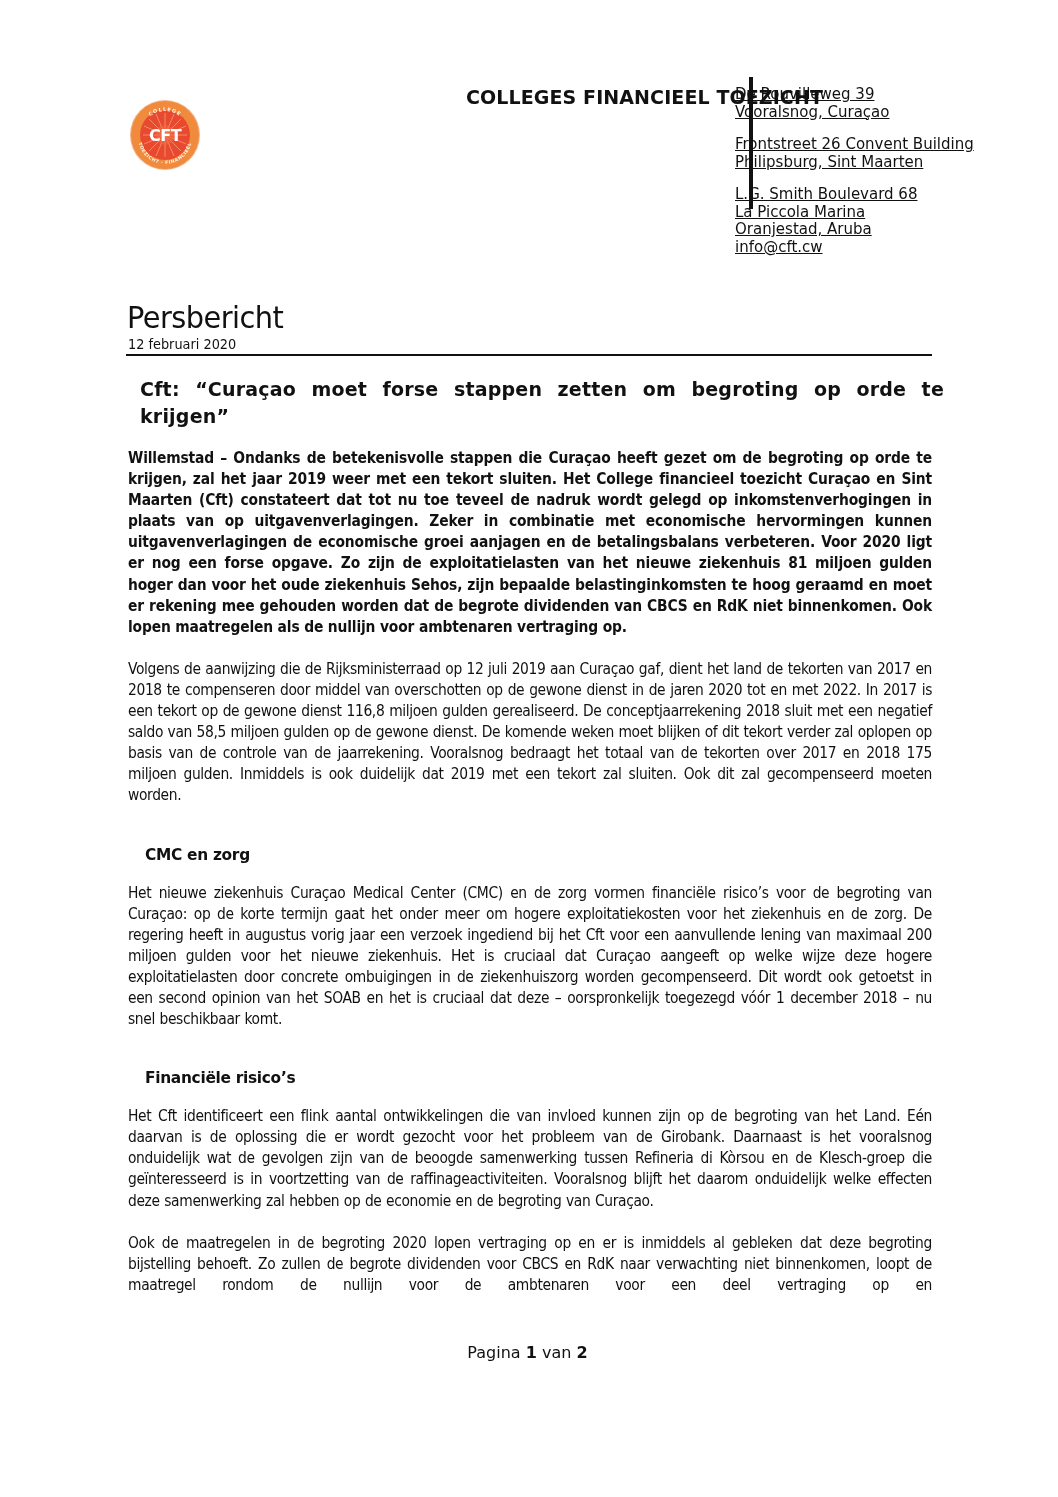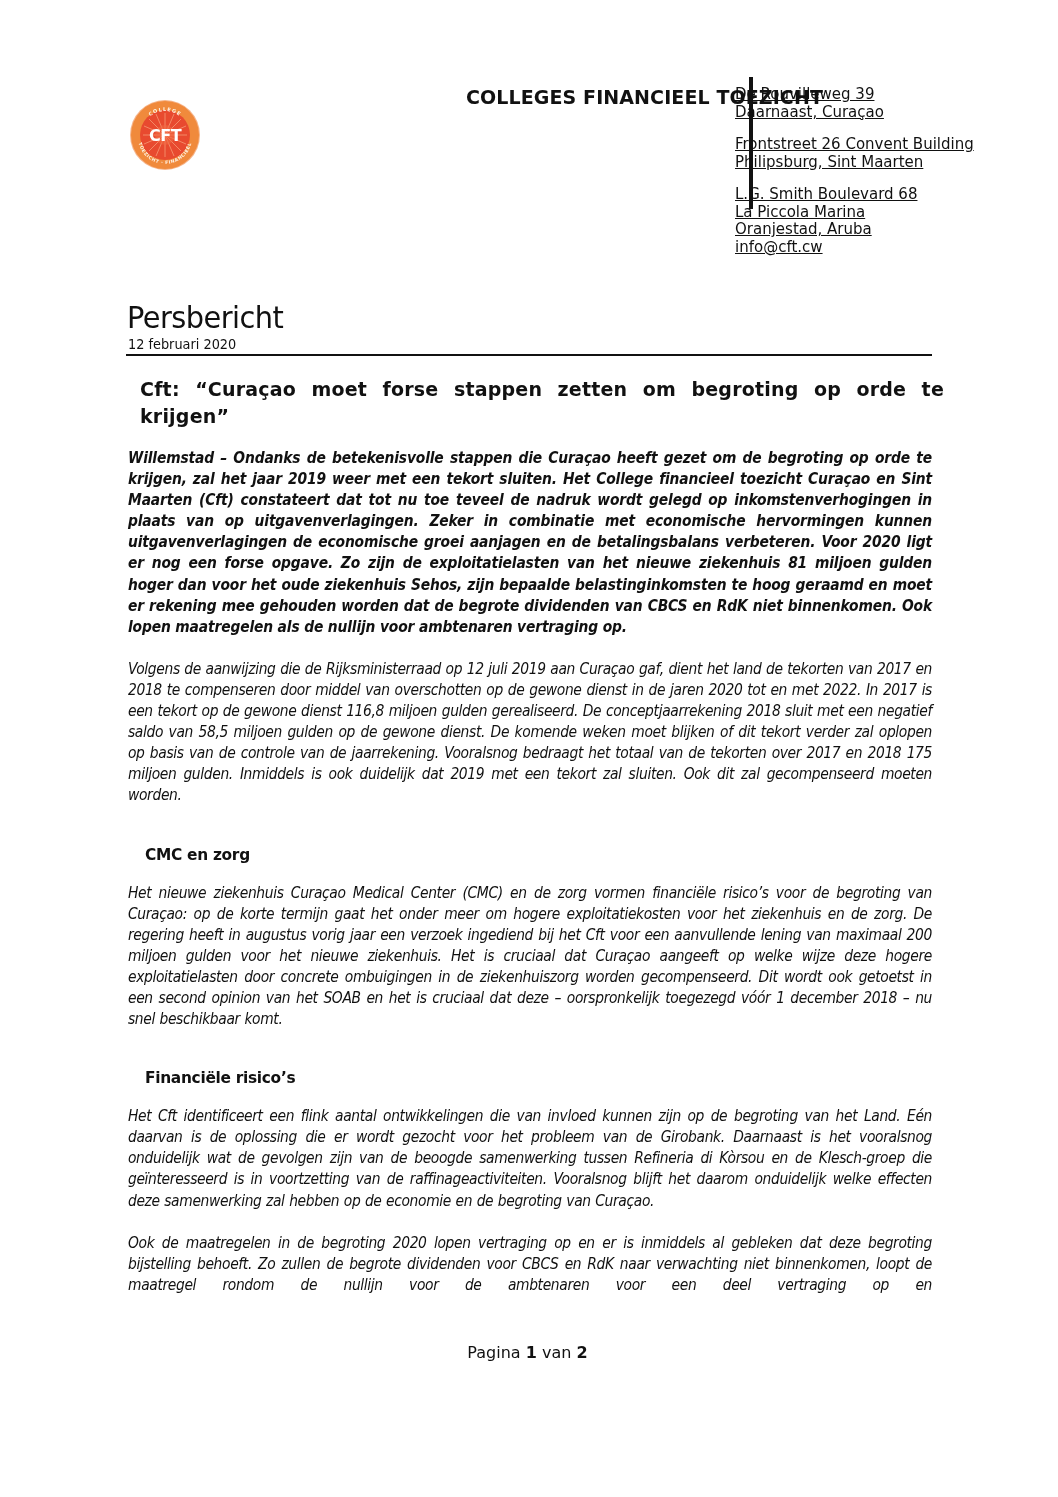--- a/index.html
+++ b/index.html
@@ -114,21 +114,20 @@
       top: 448px;
       width: 804px;
     }
     .para {
       font-size: 15.4px;
       line-height: 21.1px;
       text-align: justify;
       margin: 0;
       font-family: "DejaVu Sans Condensed", "DejaVu Sans", sans-serif;
       font-stretch: condensed;
-      font-style: italic;
     }
     .para.lead {
       font-weight: bold;
       letter-spacing: -0.15px;
     }
     .para.regular {
       letter-spacing: -0.35px;
       word-spacing: 0.5px;
     }
     .gap-lg { height: 21px; }
@@ -187,21 +186,21 @@
     </svg>
   </div>
 
   <div class="org-name">COLLEGES FINANCIEEL TOEZICHT</div>
 
   <div class="vsep"></div>
 
   <div class="addresses">
     <div class="addr-block">
       <span class="addr-line">De Rouvilleweg 39</span>
-      <span class="addr-line">Daarnaast, Curaçao</span>
+      <span class="addr-line">Vooralsnog, Curaçao</span>
     </div>
     <div class="addr-block">
       <span class="addr-line">Frontstreet 26 Convent Building</span>
       <span class="addr-line">Philipsburg, Sint Maarten</span>
     </div>
     <div class="addr-block">
       <span class="addr-line">L.G. Smith Boulevard 68</span>
       <span class="addr-line">La Piccola Marina</span>
       <span class="addr-line">Oranjestad, Aruba</span>
       <span class="addr-line">info@cft.cw</span>

